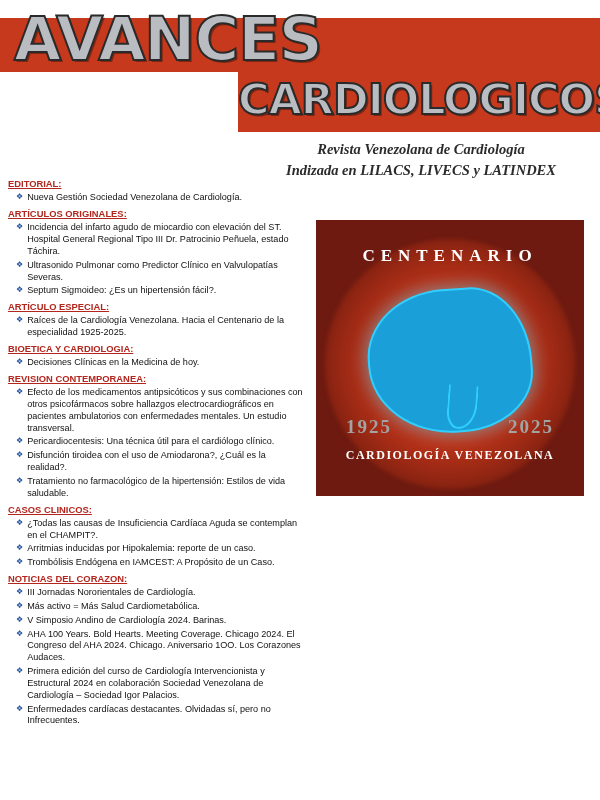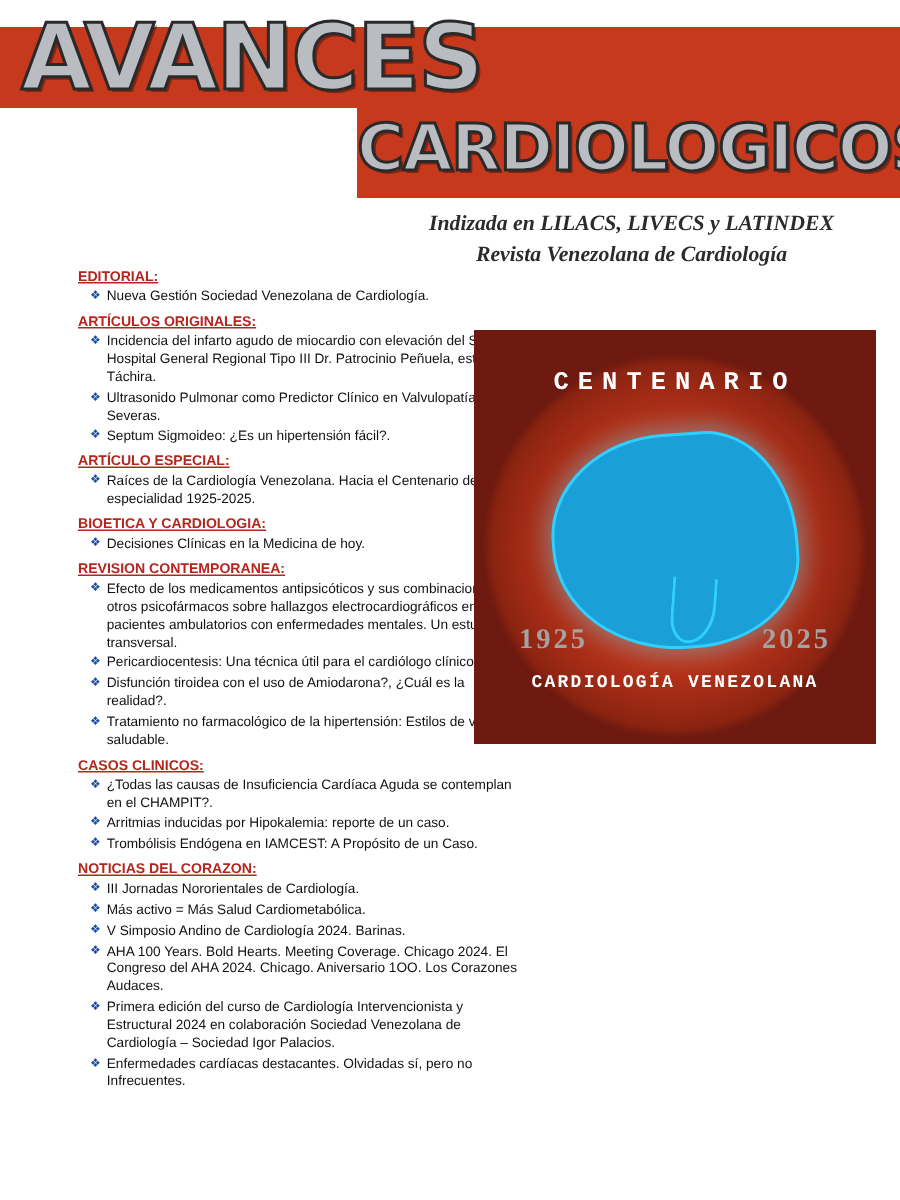--- a/index.html
+++ b/index.html
@@ -89,21 +89,20 @@
     padding: 0 8px;
   }
   .toc {
     position: absolute;
     left: 8px;
     top: 0;
     width: 300px;
     font-size: 9.1px;
     line-height: 1.3;
     color: #111;
-    margin-left: 44px;
   }
   .section-head {
     color: #b3261e;
     font-weight: bold;
     font-size: 9.4px;
     text-decoration: underline;
     margin-top: 4px;
     margin-bottom: 1px;
   }
   .section-head:first-child { margin-top: 0; }
@@ -159,21 +158,21 @@
     border: 2px solid #2fd0ff;
     border-top: none;
     border-radius: 0 0 60% 40%;
     transform: rotate(8deg);
   }
   .art-label {
     position: absolute;
     width: 100%;
     text-align: center;
     color: #ffffff;
-    font-family: Liberation Mono, monospace;
+    font-family: Liberation Serif, serif;
     font-weight: bold;
     letter-spacing: 3px;
   }
   .art-centenario { top: 26px; font-size: 17px; letter-spacing: 6px; }
   .art-years {
     position: absolute;
     top: 196px;
     width: 100%;
     display: flex;
     justify-content: space-between;
@@ -190,22 +189,22 @@
 </head>
 <body>
 
 <div class="masthead">
   <div class="red-band-top"></div>
   <div class="red-band-bottom"></div>
   <div class="white-left-block"></div>
   <div class="title-avances">AVANCES</div>
   <div class="title-cardiologicos">CARDIOLOGICOS</div>
   <div class="subtitle-block">
+    <div>Revista Venezolana de Cardiología</div>
     <div>Indizada en LILACS, LIVECS y LATINDEX</div>
-    <div>Revista Venezolana de Cardiología</div>
   </div>
 </div>
 
 <div class="content">
 
   <div class="toc" id="toc">
       <div class="section-head">EDITORIAL:</div>
       <div class="entry">
         <span class="bullet">❖</span>
         <span class="entry-text">Nueva Gestión Sociedad Venezolana de Cardiología.</span>

